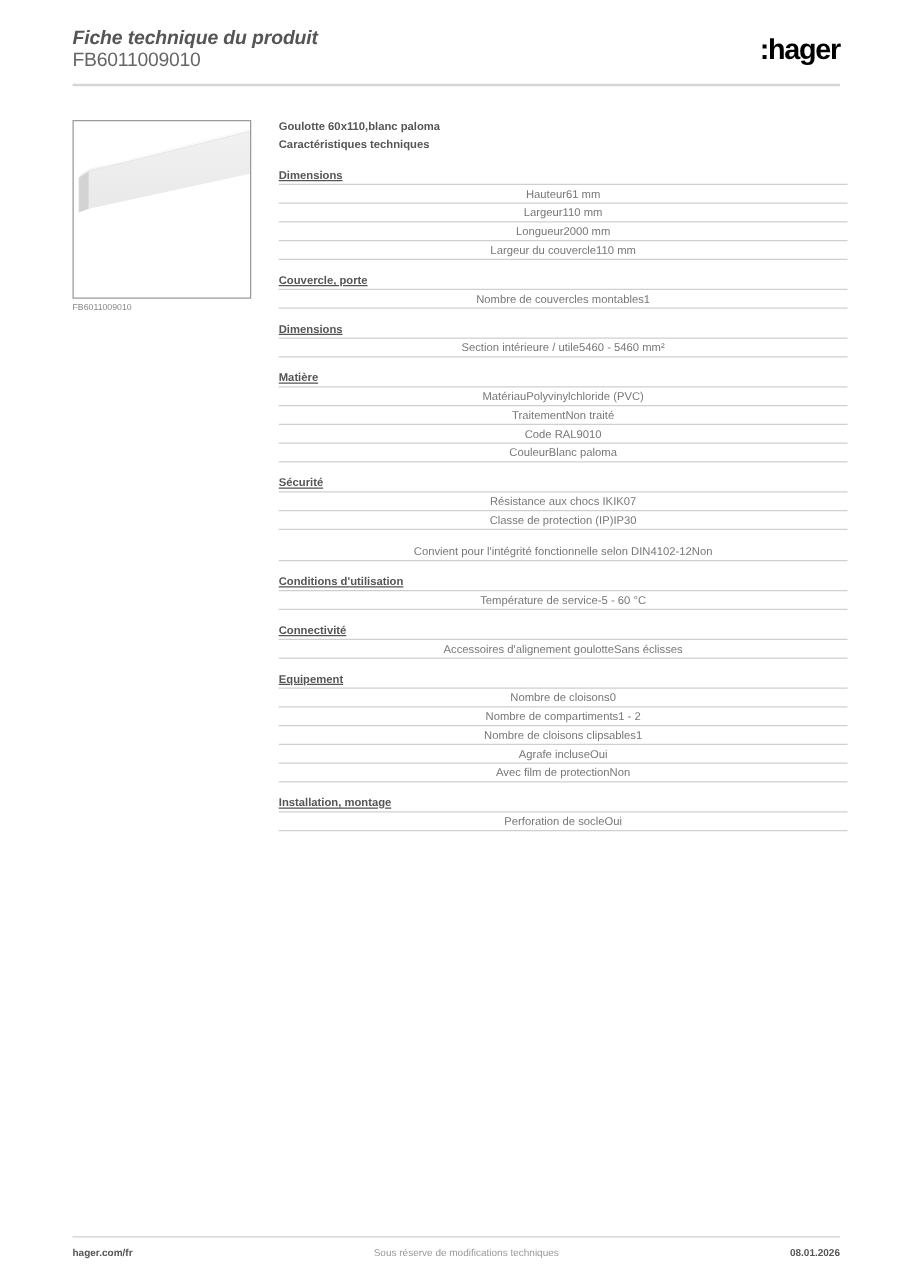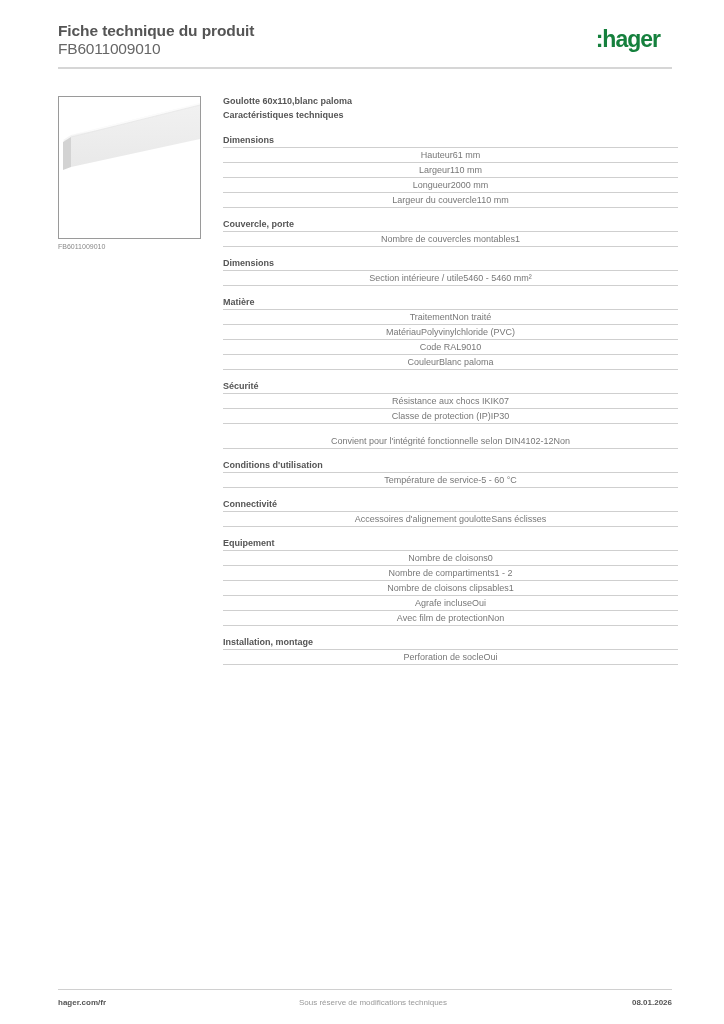--- a/index.html
+++ b/index.html
@@ -1,34 +1,34 @@
 <!DOCTYPE html>
 <html><head>
   <meta charset="utf-8">
   <style>
     html, body { margin: 0; padding: 0; background: #ffffff; }
     body { width: 724px; height: 1024px; position: relative; overflow: hidden;
            font-family: "Liberation Sans", "DejaVu Sans", sans-serif; color: #5a5a5a; }
     .header { position: absolute; left: 58px; top: 22px; width: 614px; height: 46px; }
-    .title { font-size: 15.5px; font-weight: bold; color: #555; line-height: 18px; letter-spacing: -0.1px; }
+    .title { font-size: 15.5px; font-weight: bold; color: #555; line-height: 18px; letter-spacing: -0.1px; font-style: italic; }
     .ref { font-size: 15.5px; color: #666; line-height: 18px; letter-spacing: -0.2px; }
-    .logo { position: absolute; right: 12px; top: 4px; font-size: 23px; font-weight: bold;
-            color: #15803d; letter-spacing: -1px; }
+    .logo { position: absolute; right: 0; top: 4px; font-size: 23px; font-weight: bold;
+            color: #000000; letter-spacing: -1px; }
     .header-rule { position: absolute; left: 58px; top: 67px; width: 614px; height: 2px; background: #d6d6d6; }
 
     .image-box { position: absolute; left: 58px; top: 96px; width: 141px; height: 141px;
                  border: 1px solid #9a9a9a; background: #fff; overflow: hidden; }
     .image-caption { position: absolute; left: 58px; top: 243px; font-size: 7px; color: #888; }
 
     .content { position: absolute; left: 223px; top: 94px; width: 455px; }
     .product-name { font-size: 9px; font-weight: bold; color: #555; height: 14px; line-height: 14px; }
     .section-head { font-size: 9px; font-weight: bold; color: #555; height: 14px; line-height: 14px; }
     .group { margin-top: 10px; }
     .group-title { font-size: 9px; font-weight: bold; color: #555; height: 13px; line-height: 13px;
-                   border-bottom: 1px solid #cfcfcf; }
+                   border-bottom: 1px solid #cfcfcf; text-decoration: underline; }
     .row { display: flex; justify-content: center; font-size: 9px; color: #777;
            height: 14px; line-height: 14px; border-bottom: 1px solid #cfcfcf; }
     .row .val { text-align: right; }
 
     .footer-rule { position: absolute; left: 58px; top: 989px; width: 614px; height: 1px; background: #d0d0d0; }
     .footer { position: absolute; left: 58px; top: 998px; width: 614px; height: 12px; font-size: 8px; }
     .footer .left { position: absolute; left: 0; font-weight: bold; color: #555; }
     .footer .center { position: absolute; left: 16px; right: 0; text-align: center; color: #999; }
     .footer .right { position: absolute; right: 0; font-weight: bold; color: #555; }
   </style>
@@ -96,26 +96,26 @@
       <div class="group">
         <div class="group-title">Dimensions</div>
         <div class="row">
           <span class="lbl">Section intérieure / utile</span>
           <span class="val">5460 - 5460 mm²</span>
         </div>
       </div>
       <div class="group">
         <div class="group-title">Matière</div>
         <div class="row">
+          <span class="lbl">Matériau</span>
+          <span class="val">Polyvinylchloride (PVC)</span>
+        </div>
+        <div class="row">
           <span class="lbl">Traitement</span>
           <span class="val">Non traité</span>
-        </div>
-        <div class="row">
-          <span class="lbl">Matériau</span>
-          <span class="val">Polyvinylchloride (PVC)</span>
         </div>
         <div class="row">
           <span class="lbl">Code RAL</span>
           <span class="val">9010</span>
         </div>
         <div class="row">
           <span class="lbl">Couleur</span>
           <span class="val">Blanc paloma</span>
         </div>
       </div>

